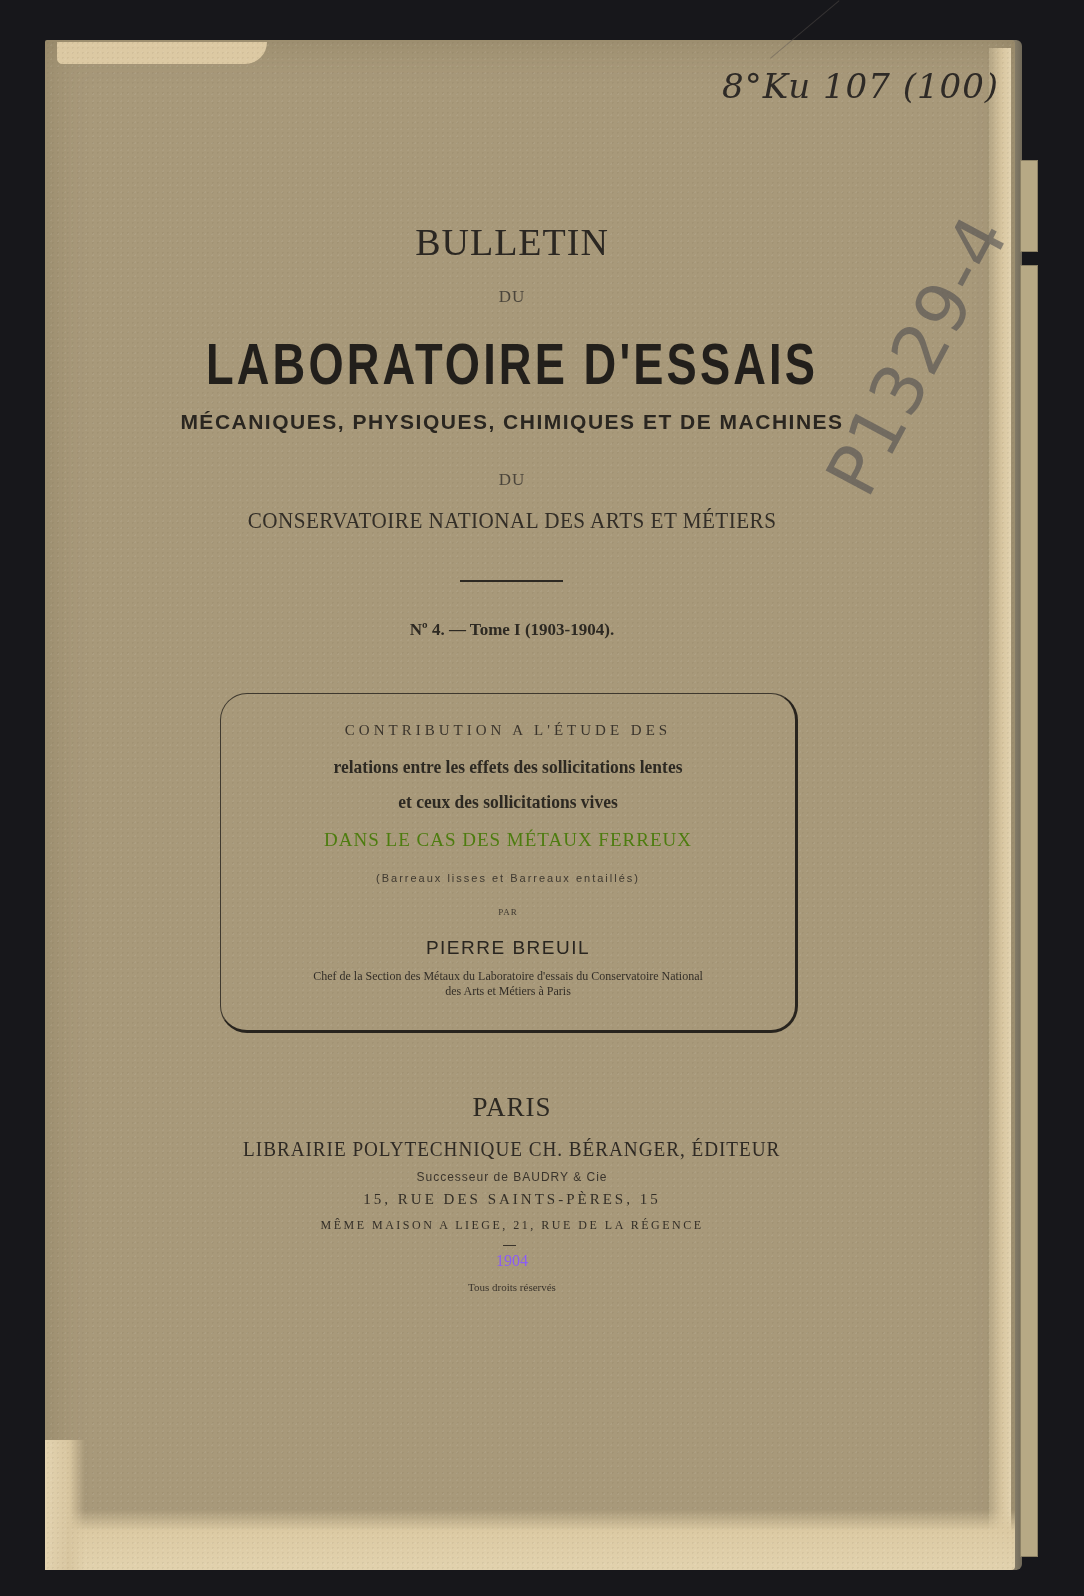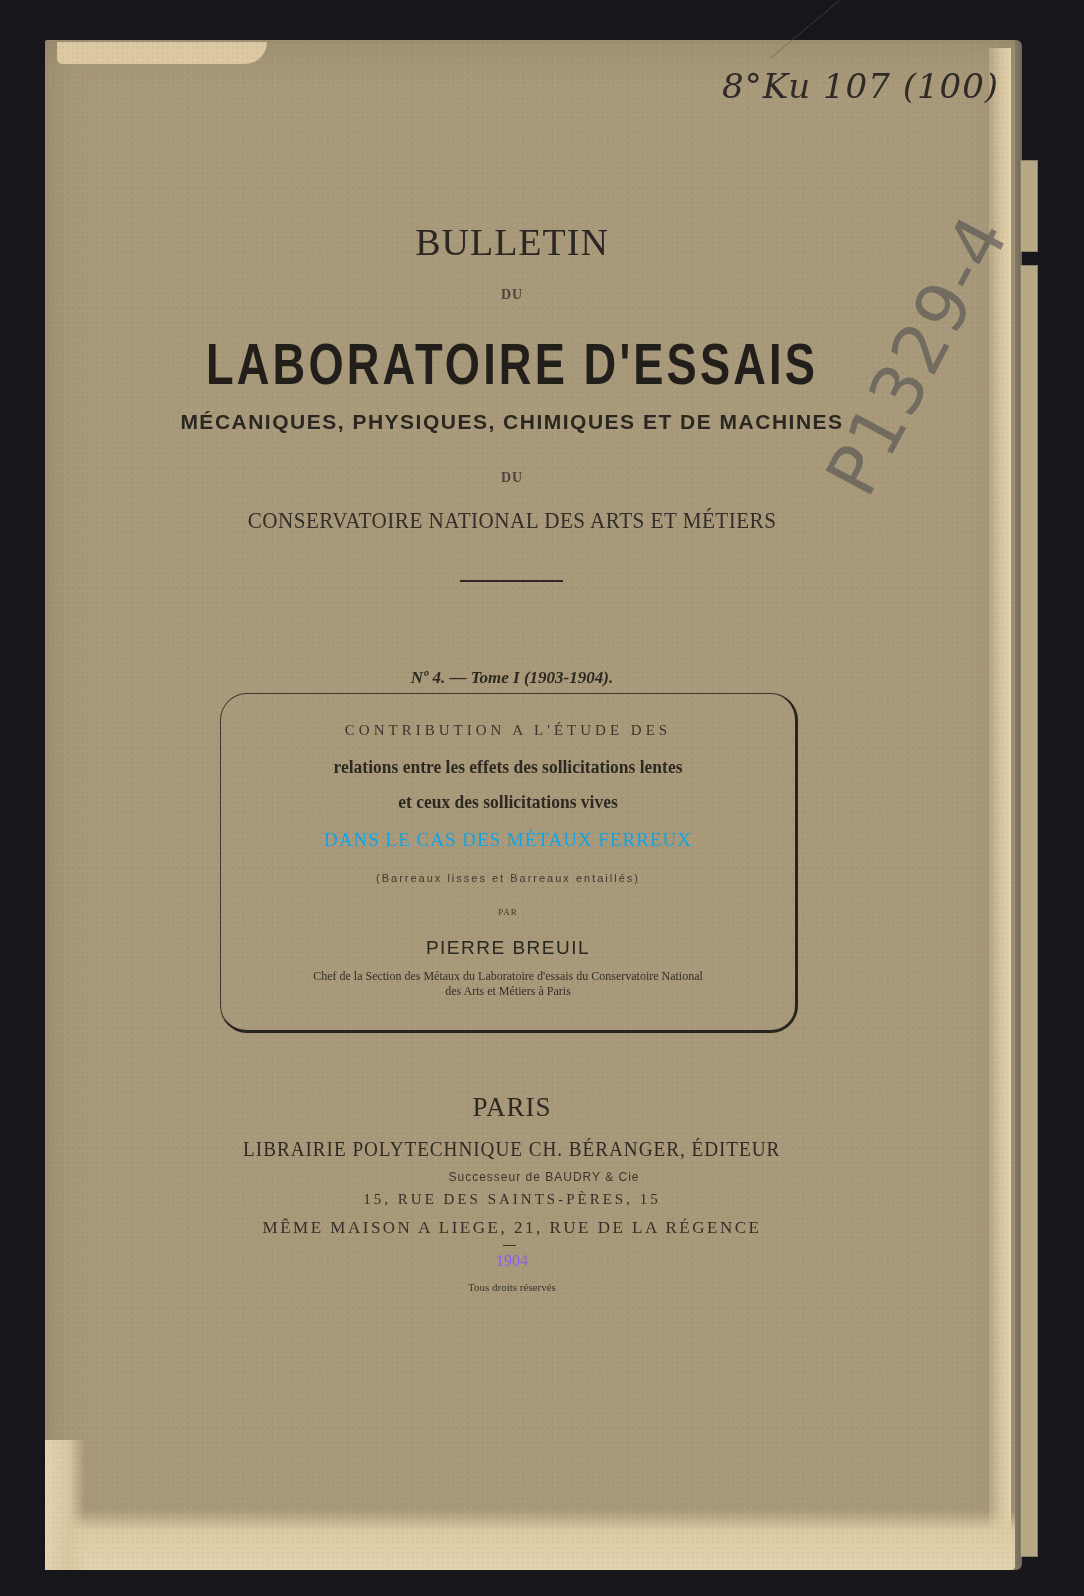--- a/index.html
+++ b/index.html
@@ -93,24 +93,23 @@
       white-space: nowrap;
     }
     .bulletin {
       top: 220px;
       font-size: 38px;
       letter-spacing: 1px;
       font-family: "Liberation Serif", serif;
       color: #2b2722;
     }
     .du-small {
-      font-size: 14px;
+      font-size: 17px;
       letter-spacing: 1px;
       color: #4b453b;
-      font-weight: bold;
     }
     .du1 { top: 287px; }
     .labo {
       top: 330px;
       font-size: 58px;
       font-weight: bold;
       font-family: "Liberation Sans", sans-serif;
       transform: scaleX(0.78);
       transform-origin: 512px 0;
       letter-spacing: 4px;
@@ -136,25 +135,24 @@
     }
     .rule {
       position: absolute;
       left: 460px;
       top: 580px;
       width: 103px;
       height: 2px;
       background: #2d2922;
     }
     .numero {
-      top: 668px;
+      top: 620px;
       font-size: 17px;
       font-weight: bold;
       color: #2d2922;
-      font-style: italic;
     }
     
     .title-box {
       position: absolute;
       left: 220px;
       top: 693px;
       width: 574px;
       height: 336px;
       border-left: 1px solid #3e382e;
       border-top: 1px solid #3e382e;
@@ -188,21 +186,21 @@
       font-size: 19px;
       font-weight: bold;
       transform: scaleX(0.92);
       transform-origin: 287px 0;
       color: #2d2922;
     }
     .dans {
       top: 135px;
       font-size: 19px;
       letter-spacing: 1px;
-      color: #0ea5e9;
+      color: #4d7c0f;
     }
     .barreaux {
       top: 178px;
       font-size: 11px;
       letter-spacing: 2px;
       font-family: "Liberation Sans", sans-serif;
       color: #3e382f;
     }
     .par {
       top: 213px;
@@ -241,31 +239,30 @@
       transform: scaleX(0.96);
       transform-origin: 505px 0;
       color: #2f2a24;
     }
     .successeur {
       top: 1170px;
       font-size: 12px;
       letter-spacing: 1px;
       font-family: "Liberation Sans", sans-serif;
       color: #3a342c;
-      padding-left: 32px;
     }
     .adresse {
       top: 1191px;
       font-size: 15px;
       letter-spacing: 3px;
       color: #332e27;
     }
     .maison {
       top: 1218px;
-      font-size: 17px;
+      font-size: 12px;
       letter-spacing: 2.5px;
       color: #332e27;
     }
     .small-rule {
       position: absolute;
       left: 503px;
       top: 1245px;
       width: 13px;
       height: 1px;
       background: #3a342c;

